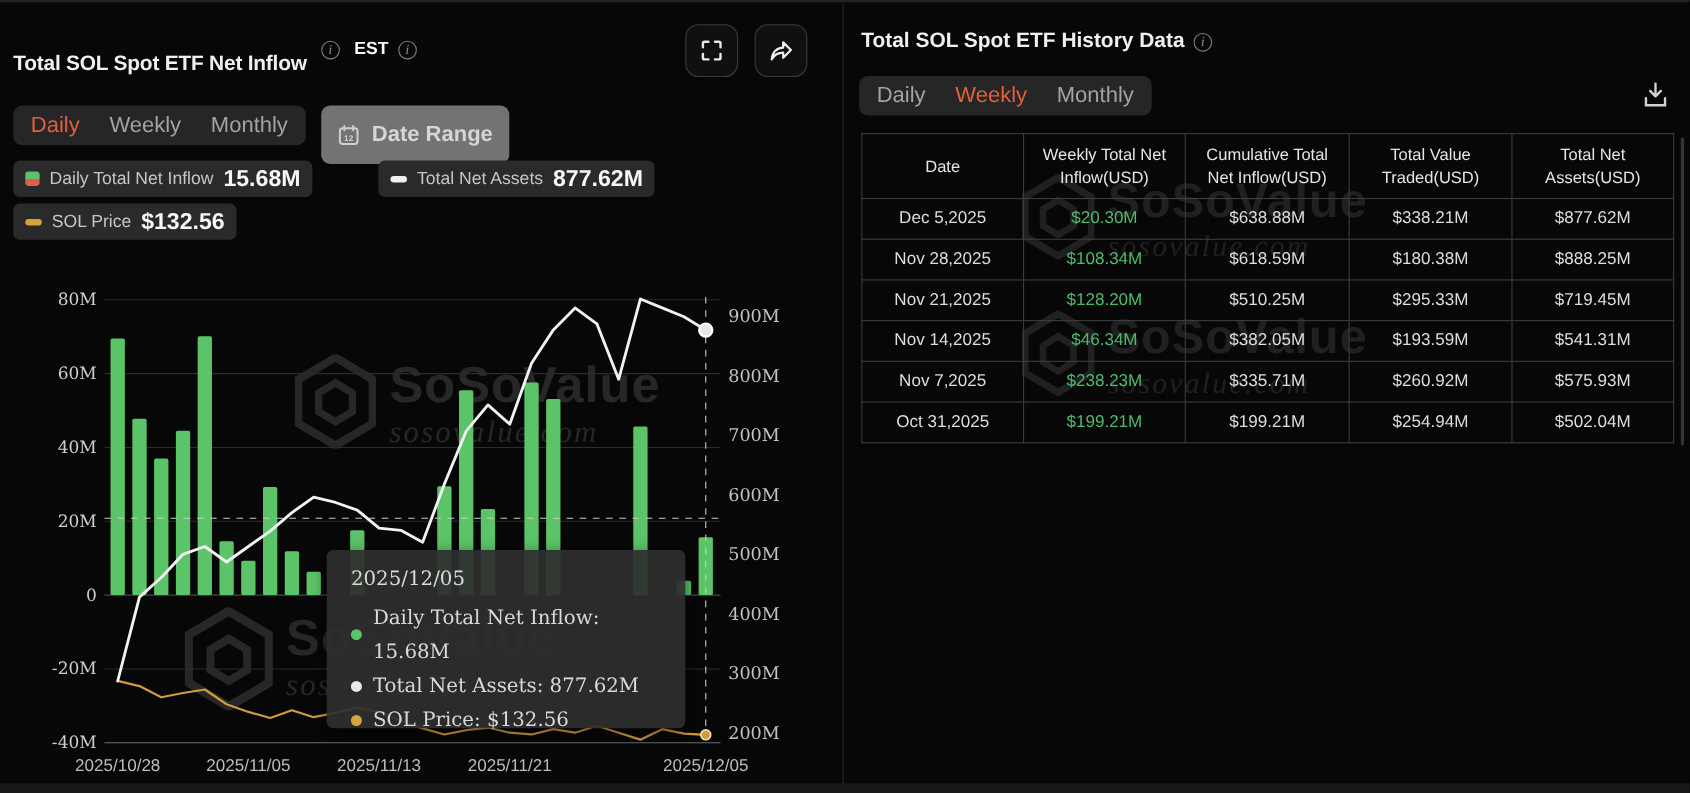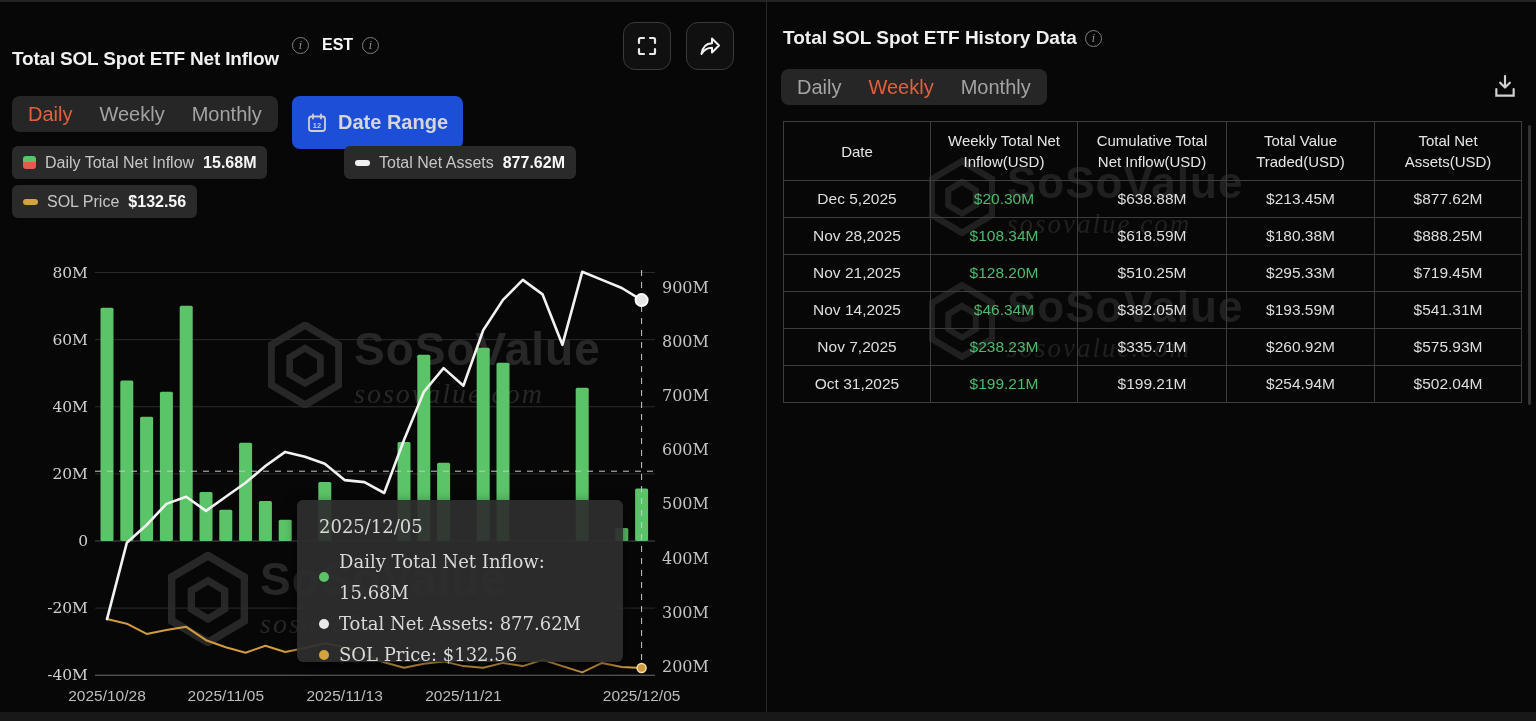--- a/index.html
+++ b/index.html
@@ -27,30 +27,30 @@
     width:48px;height:48px;border:1px solid #3a3a3a;border-radius:12px;background:#101010;
     display:flex;align-items:center;justify-content:center;z-index:2;box-sizing:border-box;
   }
   .tab-pill{
     background:#262626;border-radius:8px;height:36px;display:flex;align-items:center;
     padding:0 16px;gap:27px;z-index:2;
   }
   .tab-item{font-size:20px;color:#a3a3a3;cursor:default;}
   .tab-item.active{color:#e2603c;}
   .daterange-btn{
-    background:#1d4ed8;border-radius:8px;height:53px;display:flex;align-items:center;
+    background:#737373;border-radius:8px;height:53px;display:flex;align-items:center;
     padding:0 15px;gap:11px;z-index:2;
   }
   .daterange-label{font-size:20px;font-weight:bold;color:#d6d6d6;}
   .legend-chip{
     background:#2a2a2a;border-radius:6px;height:33px;display:flex;align-items:center;
     padding:0 11px;gap:9px;z-index:2;
   }
   .legend-label{font-size:16px;color:#c6c6c6;}
-  .legend-value{font-size:16px;font-weight:bold;color:#f7f7f7;}
+  .legend-value{font-size:21px;font-weight:bold;color:#f7f7f7;}
   .sq-icon{width:13px;height:13px;border-radius:3px;}
   .dash-icon{width:15px;height:6px;border-radius:3px;}
 
   
   #chart-svg{left:0;top:230px;z-index:1;}
   .tooltip{
     left:297px;top:500px;width:326px;height:162px;background:rgba(46,46,46,0.93);
     border-radius:6px;padding:16px 22px;box-sizing:border-box;z-index:3;
     font-family:"DejaVu Serif",serif;color:#d9d9d9;box-shadow:0 4px 14px rgba(0,0,0,0.5);
   }
@@ -292,21 +292,21 @@
 Traded(USD)</th>
         <th>Total Net
 Assets(USD)</th>
       </tr>
     </thead>
   <tbody id="table-body">
       <tr>
         <td>Dec 5,2025</td>
         <td class="green">$20.30M</td>
         <td>$638.88M</td>
-        <td>$213.45M</td>
+        <td>$338.21M</td>
         <td>$877.62M</td>
       </tr>
       <tr>
         <td>Nov 28,2025</td>
         <td class="green">$108.34M</td>
         <td>$618.59M</td>
         <td>$180.38M</td>
         <td>$888.25M</td>
       </tr>
       <tr>

